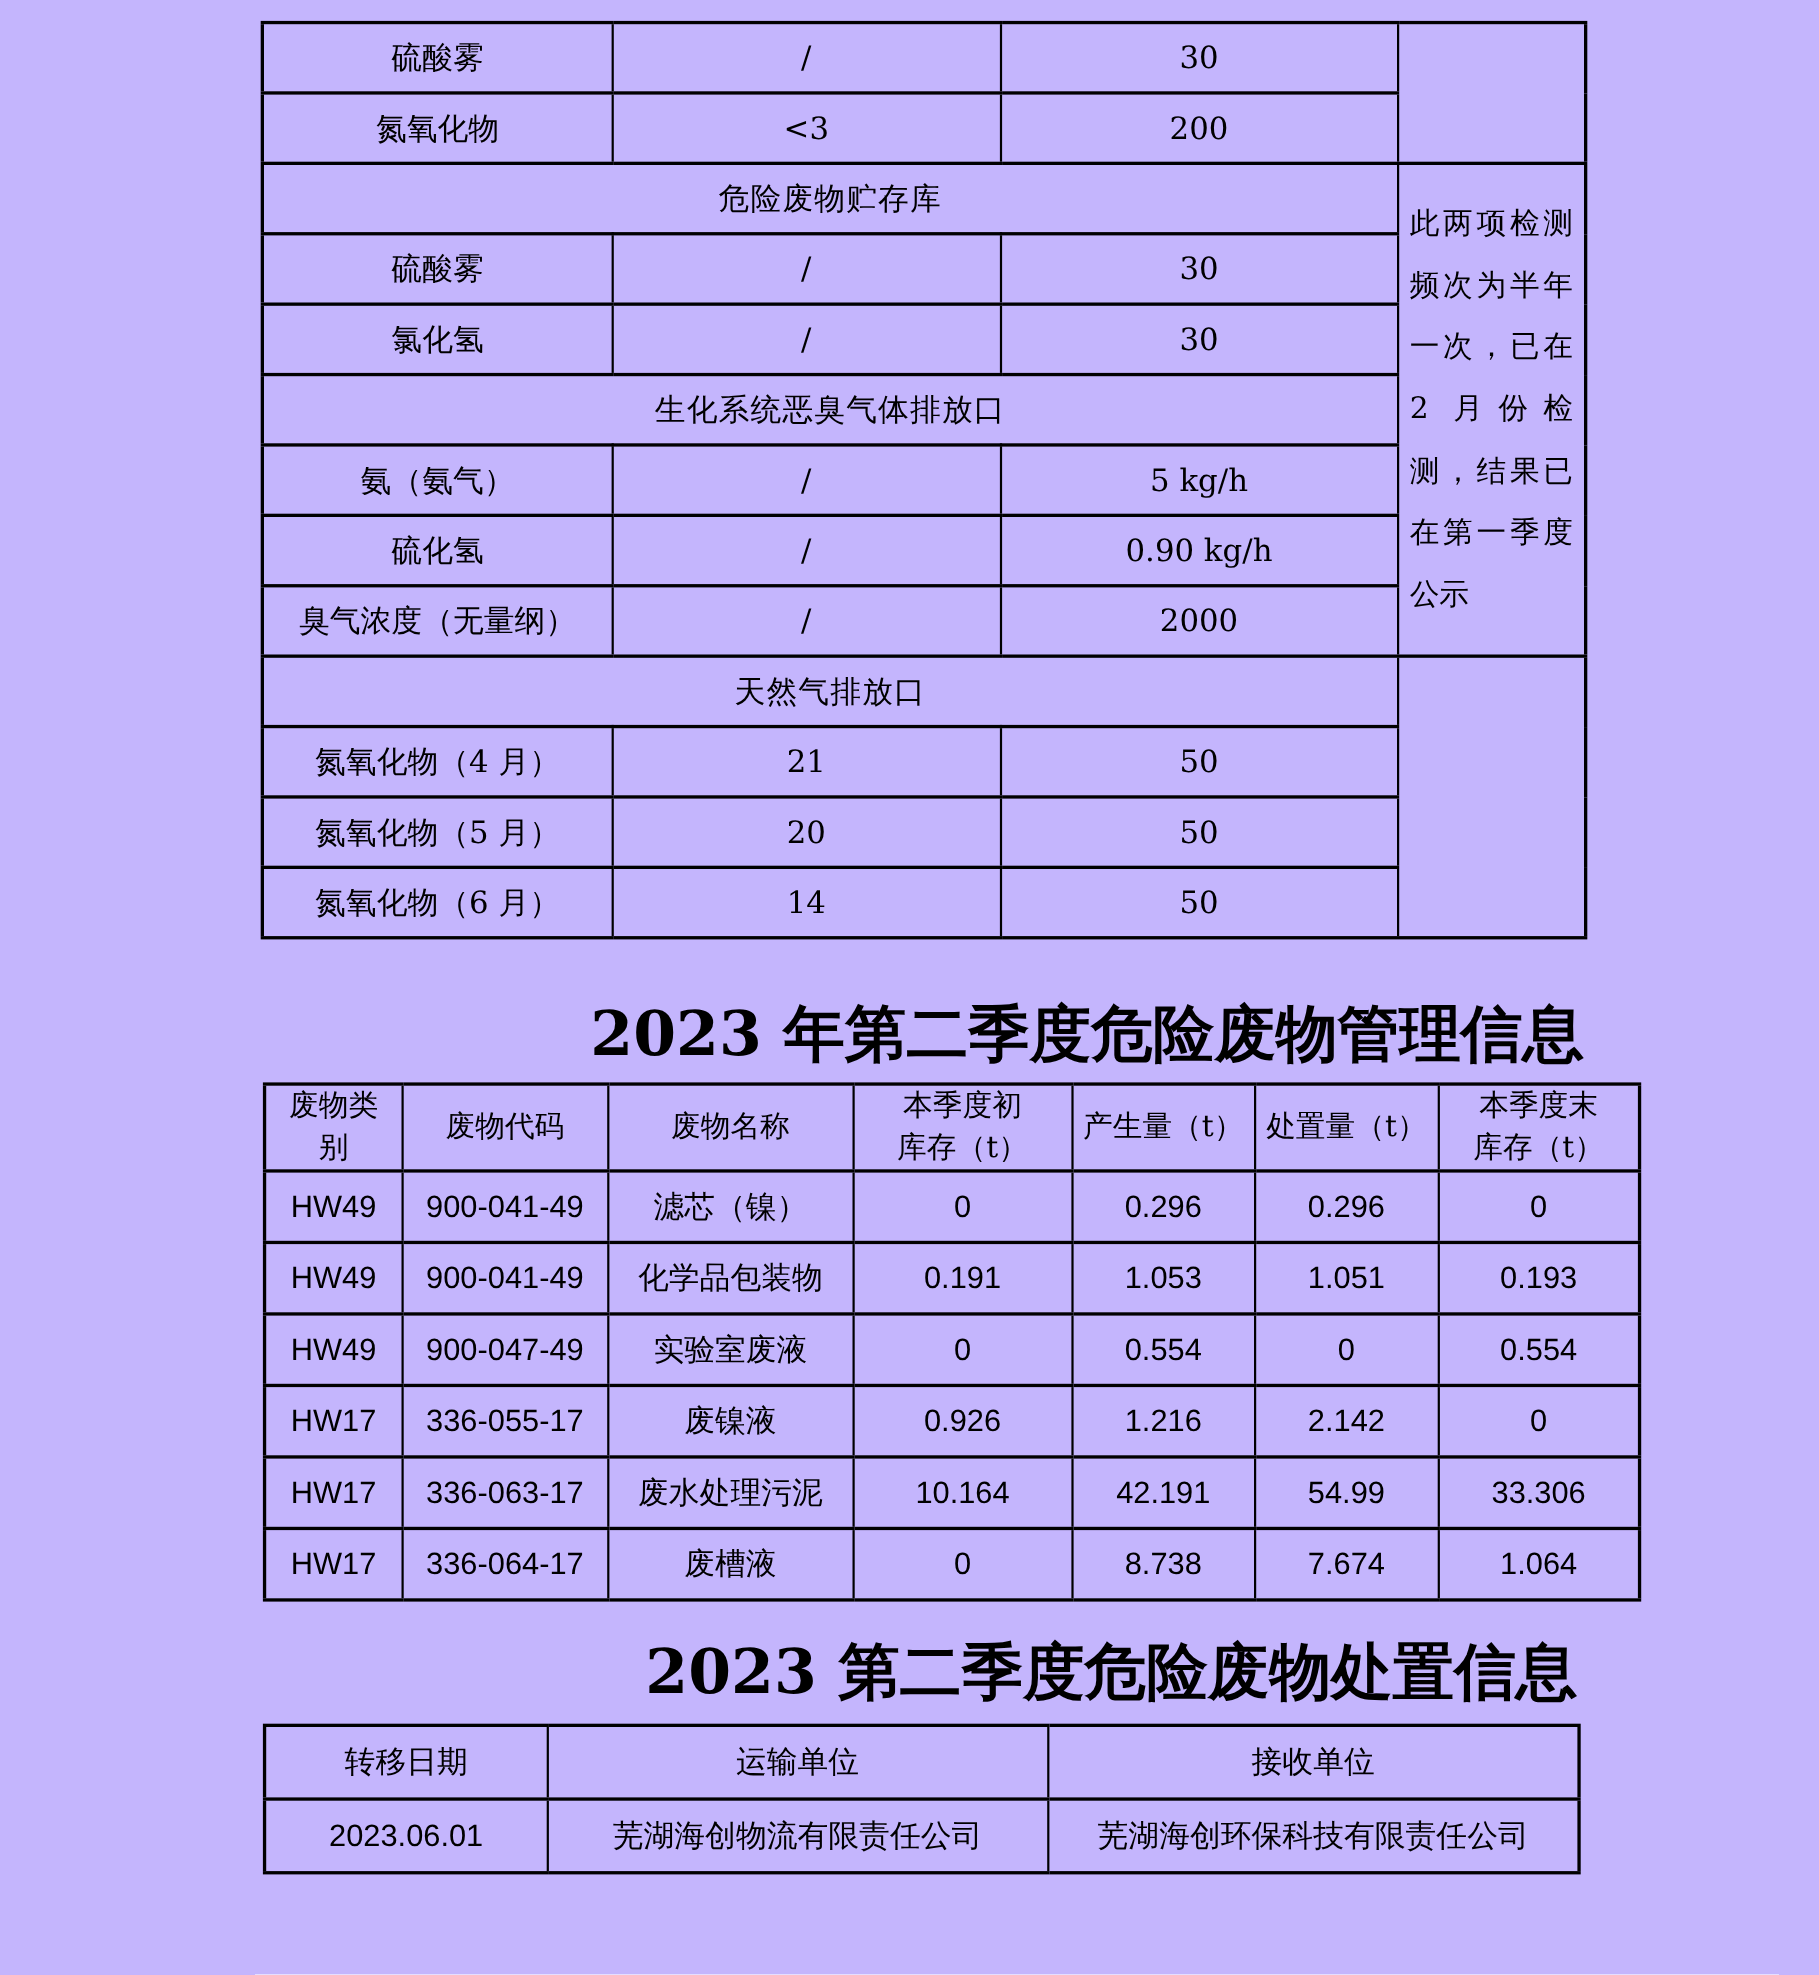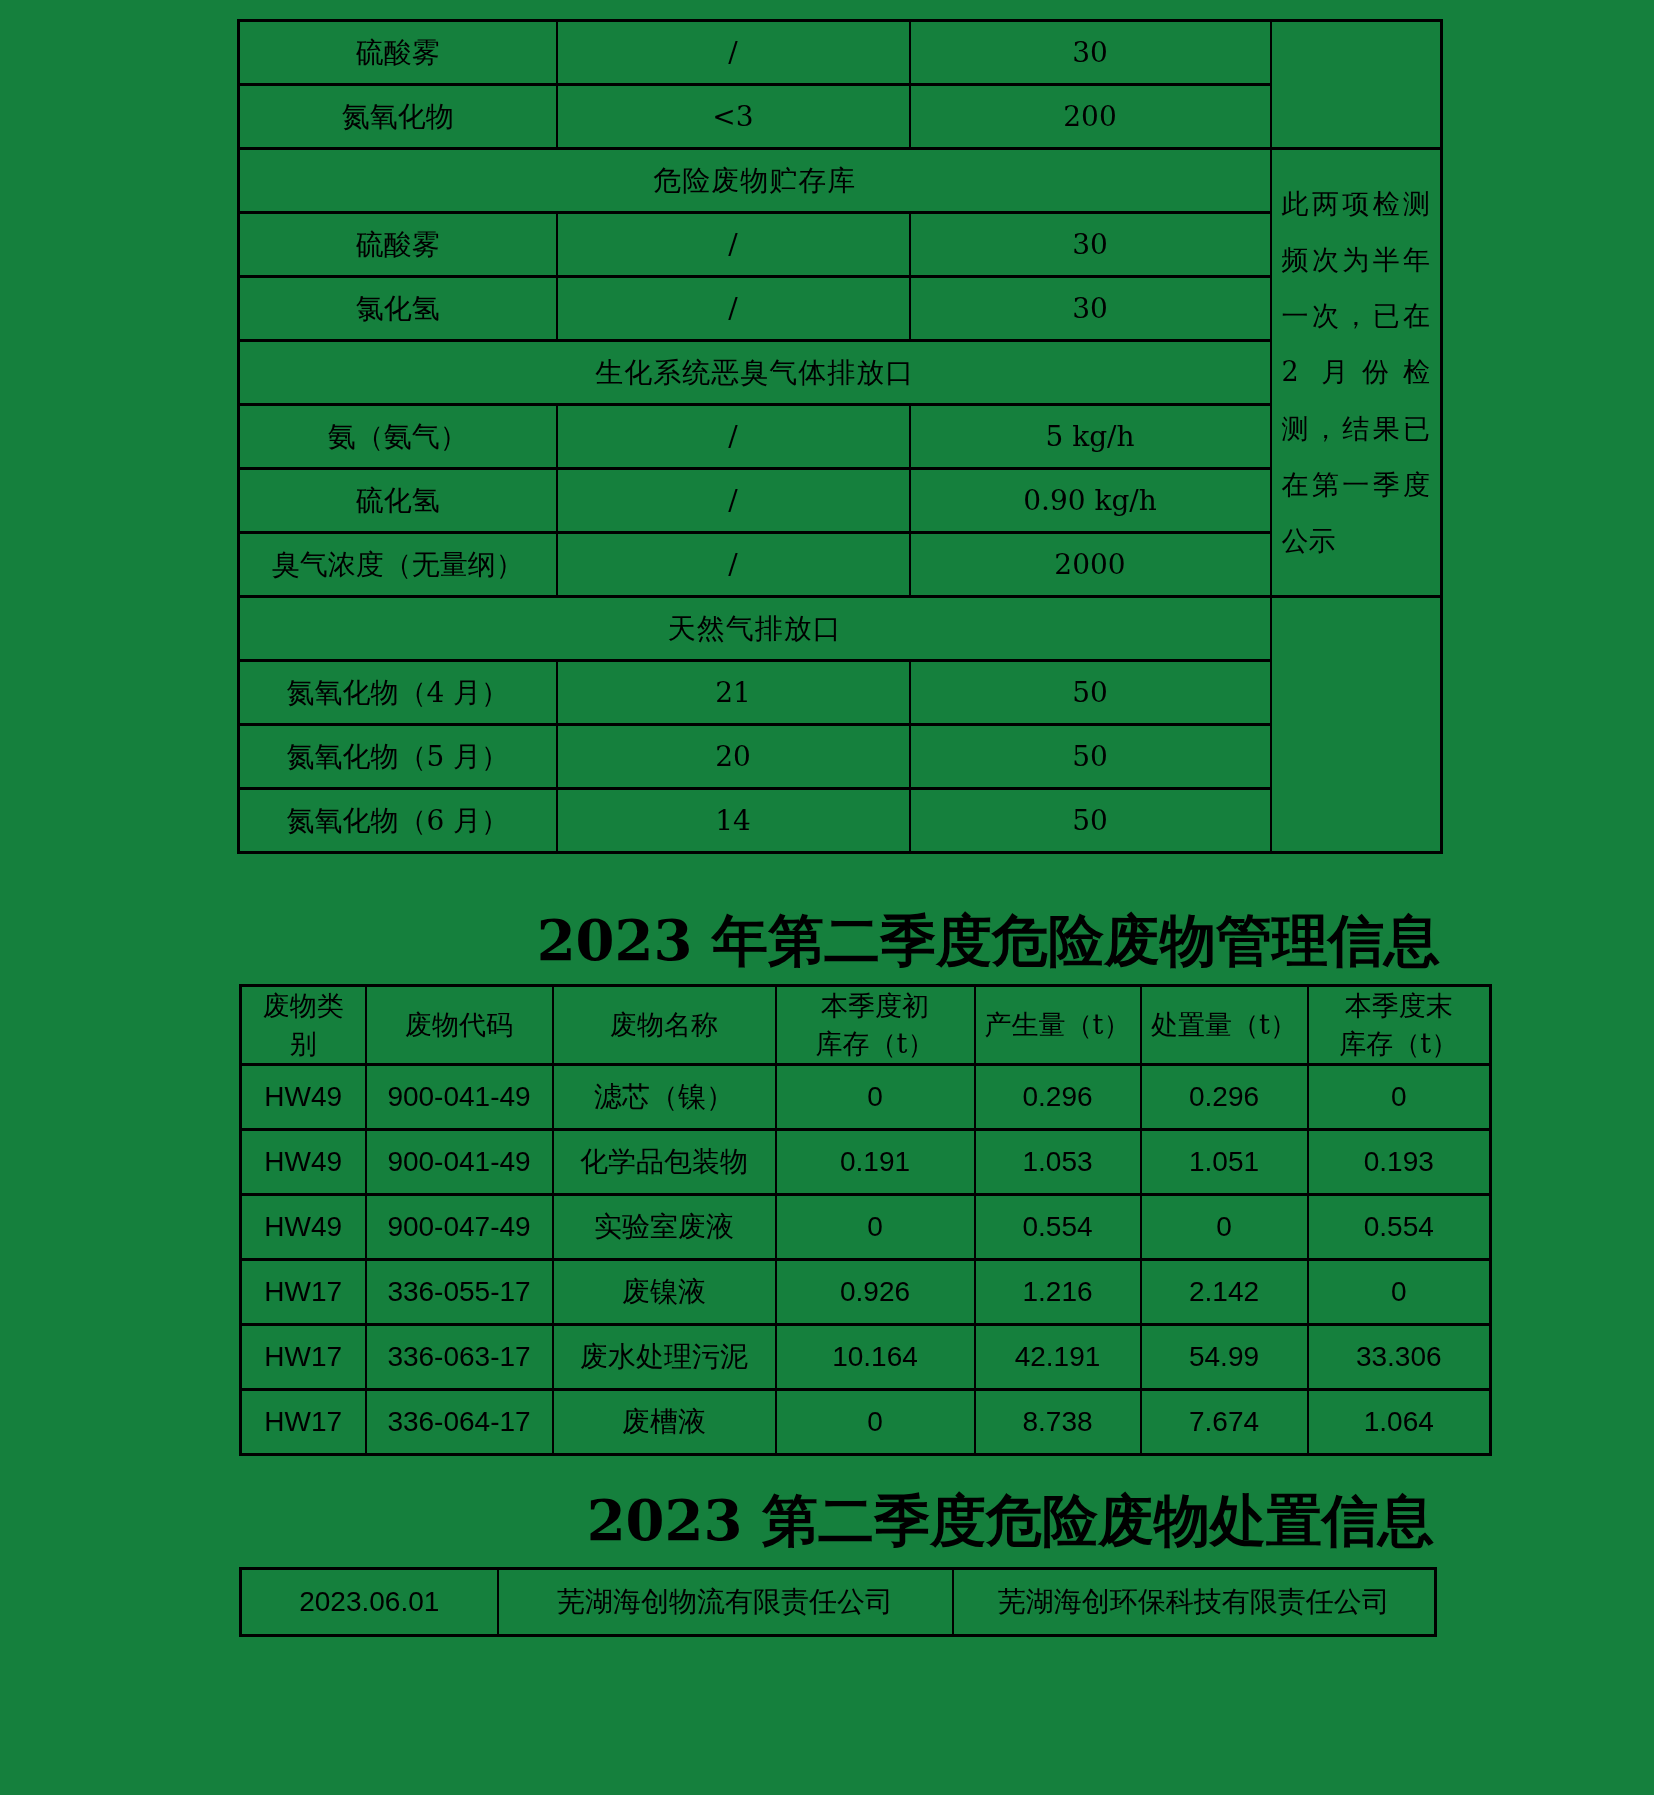--- a/index.html
+++ b/index.html
@@ -1,19 +1,19 @@
 <!DOCTYPE html>
 <html><head>
 <meta charset="utf-8">
 <style>
   html,body{margin:0;padding:0;background:#ffffff;}
   .page{
     position:relative;
     width:1654px;height:1795px;
-    background:#15803d;
+    background:#c4b5fd;
     color:#000;
     overflow:hidden;
     font-family:"DejaVu Serif","Liberation Serif",serif;
   }
   table{border-collapse:collapse;table-layout:fixed;}
   .grid{border:3px solid #000;}
   .grid td{
     border:2px solid #000;
     border-top-width:3px;border-bottom-width:3px;
     text-align:center;vertical-align:middle;
@@ -225,20 +225,25 @@
 
   <div class="title title2">2023 第二季度危险废物处置信息</div>
 
   <table class="grid t3">
     <colgroup>
         <col style="width:257px">
         <col style="width:455px">
         <col style="width:483px">
       </colgroup>
     <tbody>
+        <tr class="hdr">
+      <td>转移日期</td>
+      <td>运输单位</td>
+      <td>接收单位</td>
+    </tr>
     <tr>
       <td class="date">2023.06.01</td>
       <td>芜湖海创物流有限责任公司</td>
       <td>芜湖海创环保科技有限责任公司</td>
     </tr>
   </tbody>
     </table>
 
 </div>
 

